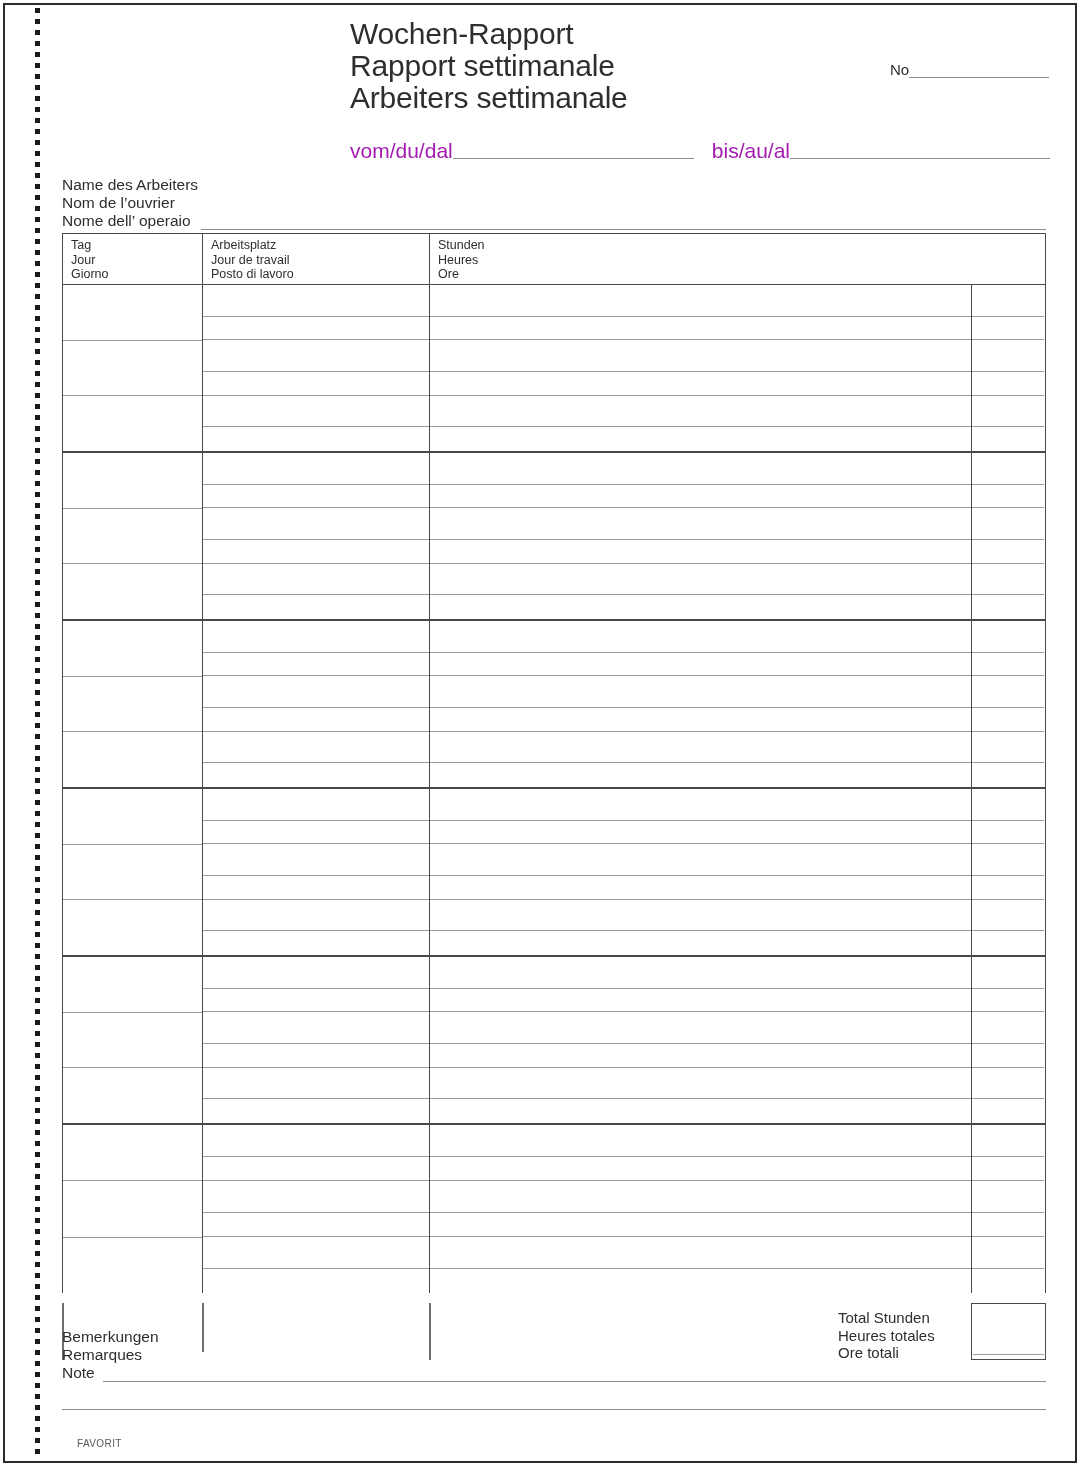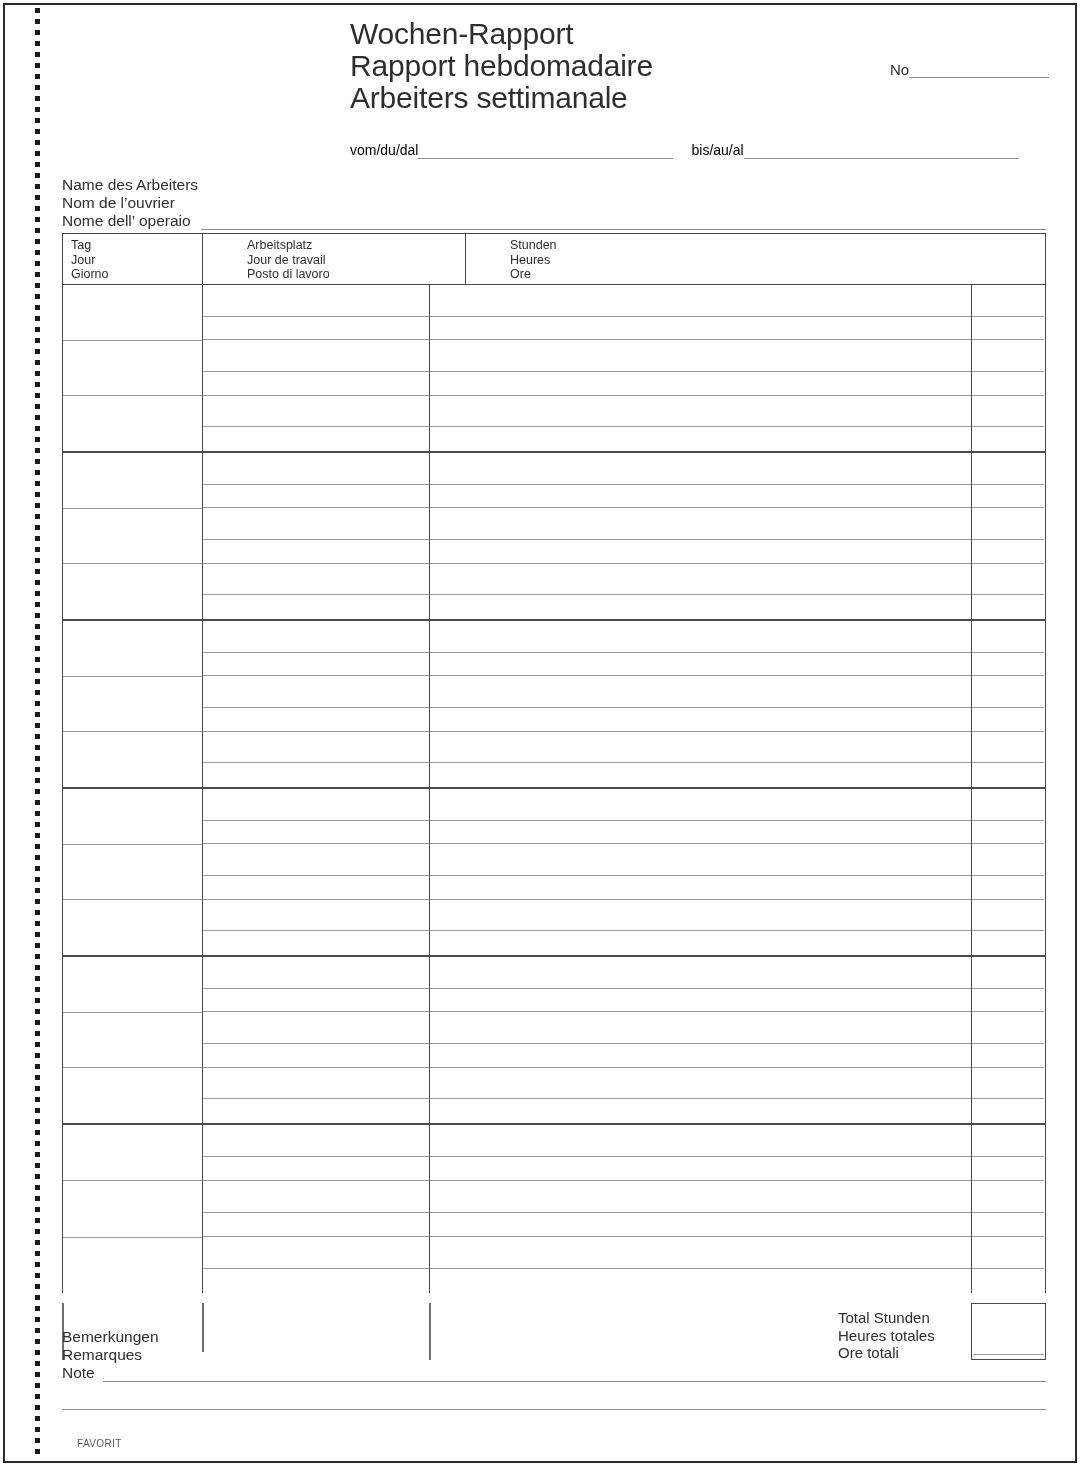--- a/index.html
+++ b/index.html
@@ -92,23 +92,23 @@
 
   .daterange {
     position: absolute;
     left: 290px;
     top: 142px;
     width: 700px;
     display: flex;
     align-items: flex-end;
   }
   .dr-label {
-    font-size: 14px;
+    font-size: 21px;
     line-height: 17px;
-    color: #000000;
+    color: #a21caf;
     white-space: nowrap;
   }
   .dr-rule-1 {
     width: 255px;
     border-bottom: 1.6px solid #8d8d8d;
     height: 13px;
     margin-right: 18px;
   }
   .dr-rule-2 {
     width: 275px;
@@ -148,21 +148,20 @@
     border-left: 1.6px solid #4a4a4a;
     border-right: 1.6px solid #4a4a4a;
     box-sizing: border-box;
   }
 
   .thead {
     display: flex;
     height: 51px;
     border-bottom: 1.6px solid #4a4a4a;
     box-sizing: border-box;
-    gap: 36px;
   }
   .th {
     box-sizing: border-box;
     padding: 4px 0 0 8px;
     border-right: 1.6px solid #4a4a4a;
   }
   .th:last-child { border-right: none; }
   .th-line {
     font-size: 12.5px;
     line-height: 14.5px;
@@ -312,21 +311,21 @@
 
 <div class="page">
 
   <div class="page-frame"></div>
   <div class="perforation"></div>
 
   <div class="sheet">
 
     <div class="title-block">
       <div class="title-line">Wochen-Rapport</div>
-      <div class="title-line">Rapport hebdomadaire</div>
+      <div class="title-line">Rapport settimanale</div>
       <div class="title-line">Arbeiters settimanale</div>
     </div>
 
     <div class="no-field">
       <span class="no-label">No</span>
       <span class="no-rule"></span>
     </div>
 
     <div class="daterange">
       <span class="dr-label">vom/du/dal</span>

